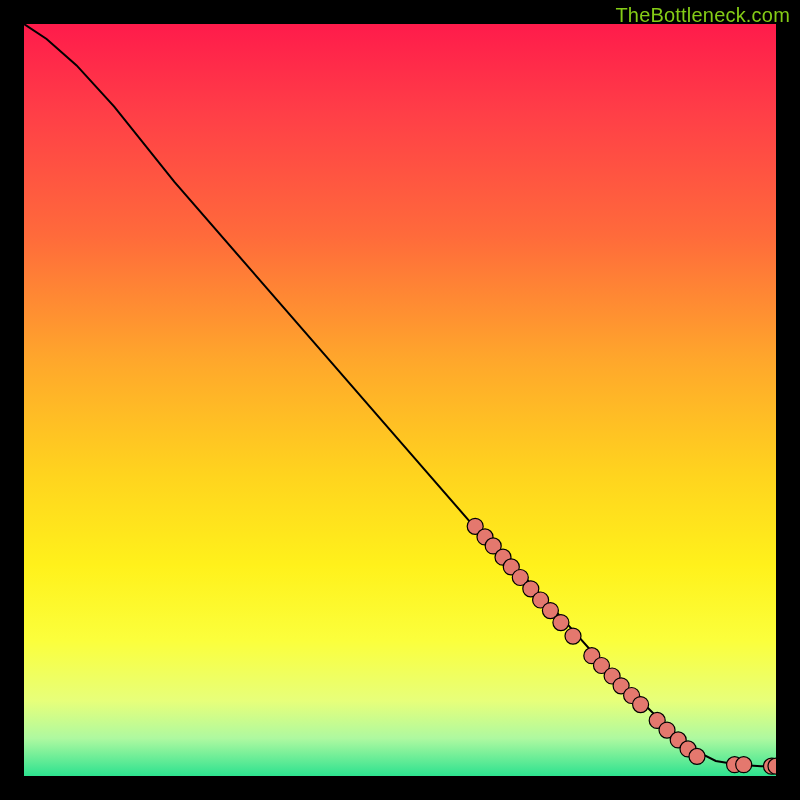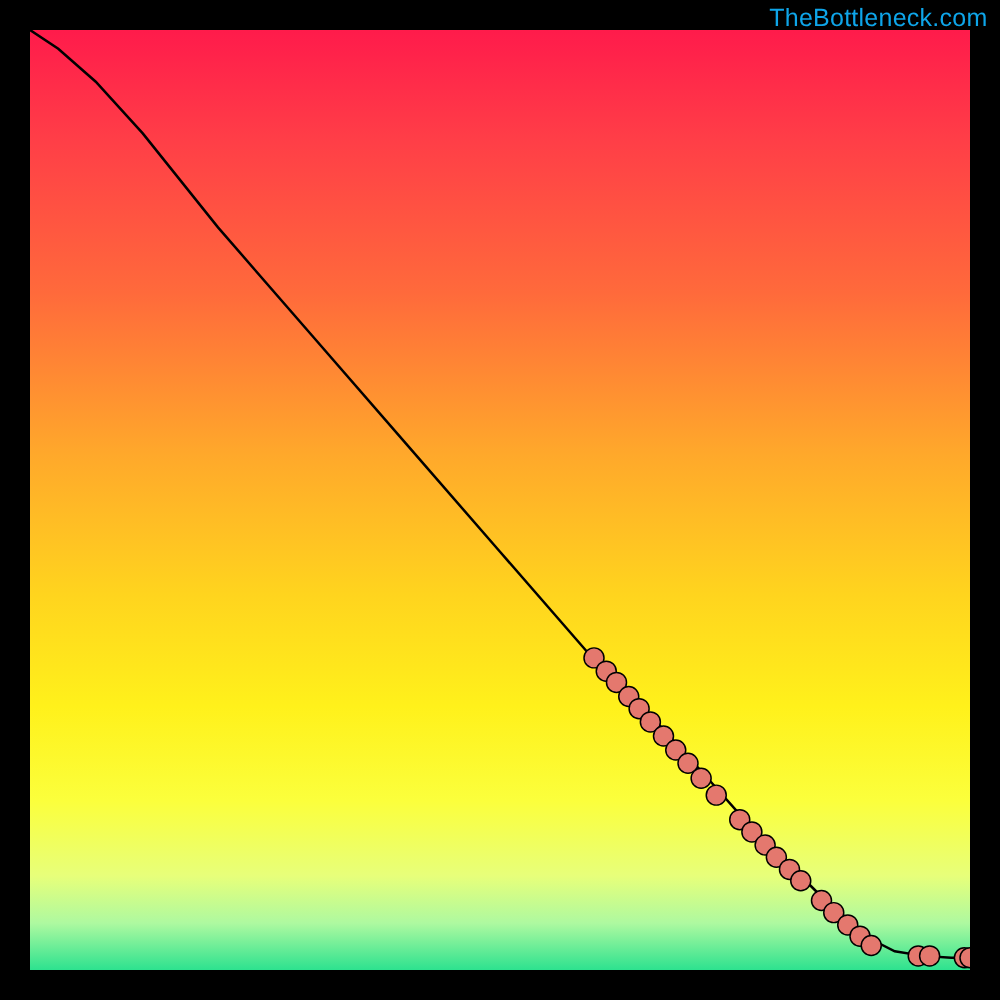--- a/index.html
+++ b/index.html
@@ -13,21 +13,21 @@
   }
   .stage {
     position: relative;
     width: 800px;
     height: 800px;
   }
   .attribution {
     position: absolute;
     top: 4px;
     right: 10px;
-    color: #0ea5e9;
+    color: #84cc16;
     font-size: 20px;
     font-weight: 500;
     letter-spacing: 0.2px;
     z-index: 20;
   }
   svg.plot {
     position: absolute;
     left: 0;
     top: 0;
     width: 800px;

